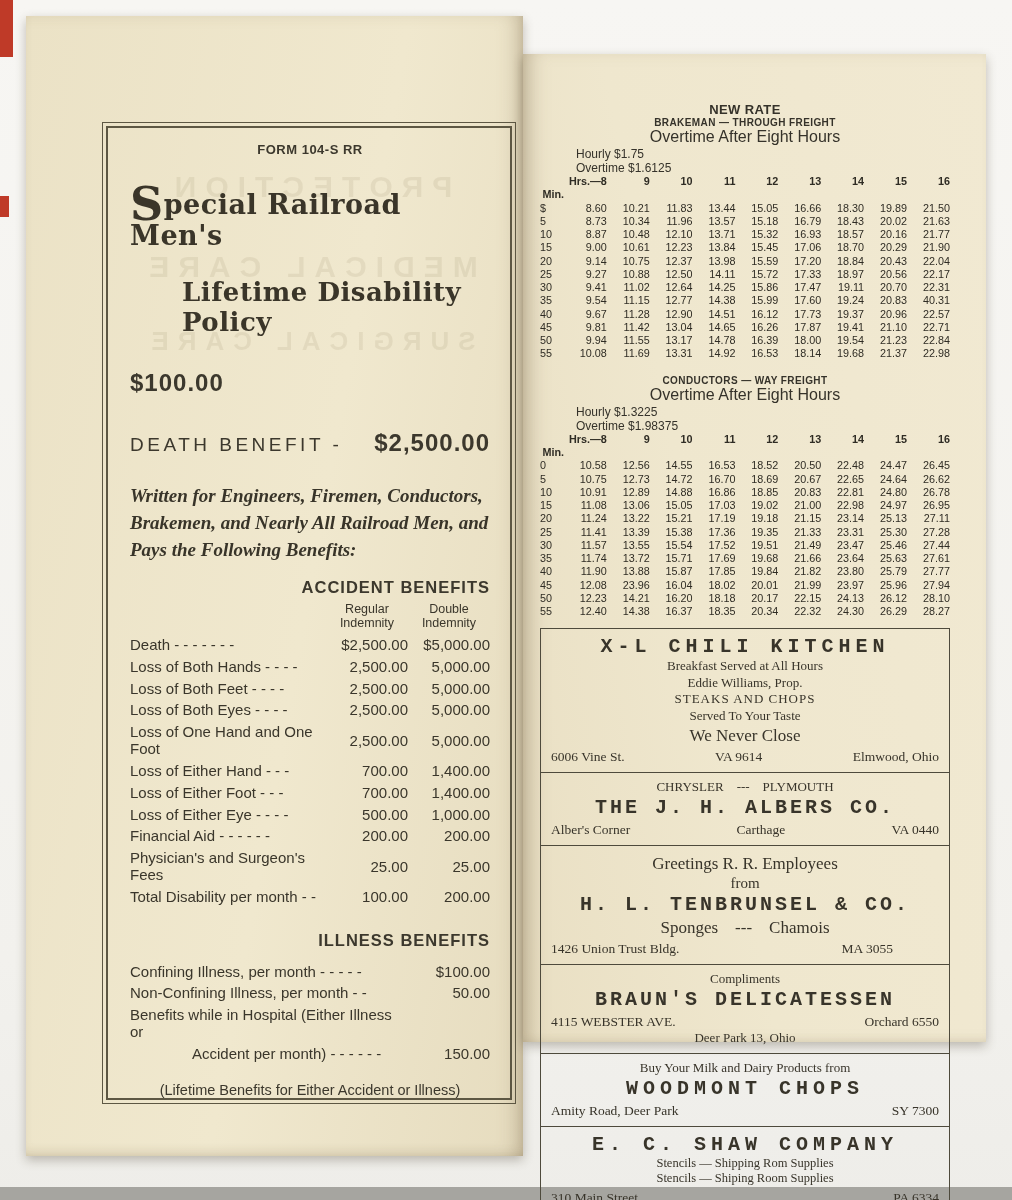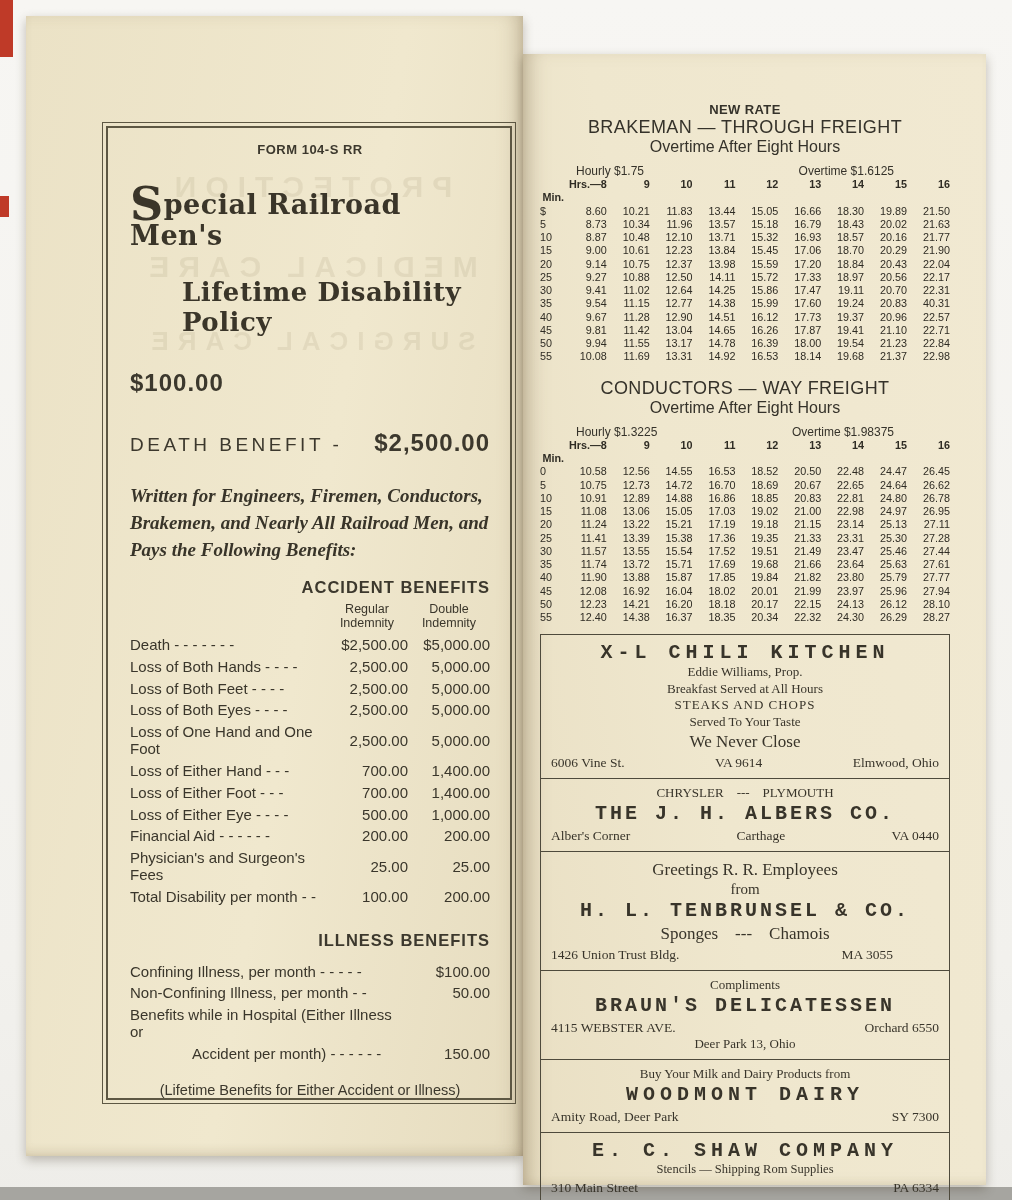--- a/index.html
+++ b/index.html
@@ -46,30 +46,30 @@
   .benefit-table td { padding:2.4px 0;margin-top:17px; }
   .benefit-table td:nth-child(n+2) { text-align:right; width:82px; }
   .illness-table { width:100%; border-collapse:collapse; font-size:15px; color:#3a362b; margin-top:10px; }
   .illness-table td { padding:2.4px 0; }
   .illness-table td:last-child { text-align:right; width:82px; }
   .illness-table tr:nth-child(4) td:first-child { padding-left:62px; }
   .lifetime { text-align:center; font-size:14.5px; margin-top:18px; }
 
   
   .page-right {
-    position:absolute; left:523px; top:54px; width:463px; height:1131px;
+    position:absolute; left:523px; top:54px; width:463px; height:988px;
     background:linear-gradient(260deg,#f1e9d2 0%,#efe7ce 60%,#e9dfc3 100%);
     box-shadow:0 4px 10px rgba(60,50,30,.30), inset 16px 0 22px -14px rgba(110,90,60,.50),
                inset 0 -5px 12px -8px rgba(110,90,60,.25);
   }
   .rp-content { padding:48px 36px 0 17px; color:#35322a; }
   .new-rate { text-align:center; font-size:13px; font-weight:bold; letter-spacing:.4px; }
-  .table-title { text-align:center; font-size:18px; font-weight:normal; letter-spacing:.4px; }
+  .table-title { text-align:center; font-size:10px; font-weight:bold; letter-spacing:.4px; }
   .table-sub { text-align:center; font-size:16px; }
-  .rate-line { display:flex; justify-content:space-between; padding:0 56px 0 36px; font-size:12px; margin-top:8px; }
+  .rate-line { display:flex; justify-content:space-between; padding:0 56px 0 36px; font-size:12px; margin-top:1px;flex-direction:column; }
   .rate-table { width:100%; border-collapse:collapse; font-size:10.8px; line-height:1.23; color:#2f2c24; }
   .rate-table thead th { font-weight:bold; text-align:right; font-size:10.8px; padding:0; }
   .rate-table th.min-th { text-align:right; font-weight:bold; }
   .rate-table td { text-align:right; padding:0; }
   .rate-table td:first-child { text-align:left; width:24px; }
   .tbl-block2 { margin-top:14px; }
 
   .ads-box { margin:10px 0 0 0; border:1.6px solid #4e4a3c; }
   .ad { padding:6px 10px 7px; border-bottom:1.4px solid #4e4a3c; text-align:center;
         font-family:"Liberation Serif",serif; color:#38342a; }
@@ -517,21 +517,21 @@
                 <td>17.85</td>
                 <td>19.84</td>
                 <td>21.82</td>
                 <td>23.80</td>
                 <td>25.79</td>
                 <td>27.77</td>
               </tr>
               <tr>
                 <td>45</td>
                 <td>12.08</td>
-                <td>16.92</td>
+                <td>23.96</td>
                 <td>16.04</td>
                 <td>18.02</td>
                 <td>20.01</td>
                 <td>21.99</td>
                 <td>23.97</td>
                 <td>25.96</td>
                 <td>27.94</td>
               </tr>
               <tr>
                 <td>50</td>
@@ -558,22 +558,22 @@
                 <td>28.27</td>
               </tr>
             </tbody>
         </table>
       </div>
 
       <div class="ads-box">
 
         <div class="ad">
           <div class="ad-title">X-L CHILI KITCHEN</div>
+          <div class="ad-line">Breakfast Served at All Hours</div>
           <div class="ad-line">Eddie Williams, Prop.</div>
-          <div class="ad-line">Breakfast Served at All Hours</div>
           <div class="ad-caps">STEAKS AND CHOPS</div>
           <div class="ad-line">Served To Your Taste</div>
           <div class="ad-big">We Never Close</div>
           <div class="ad-addr">
             <span>6006 Vine St.</span>
             <span>VA 9614</span>
             <span>Elmwood, Ohio</span>
           </div>
         </div>
 
@@ -603,30 +603,31 @@
           <div class="ad-title small-track">BRAUN'S DELICATESSEN</div>
           <div class="ad-addr">
             <span>4115 WEBSTER AVE.</span>
             <span>Orchard 6550</span>
           </div>
           <div class="ad-line">Deer Park 13, Ohio</div>
         </div>
 
         <div class="ad">
           <div class="ad-header">Buy Your Milk and Dairy Products from</div>
-          <div class="ad-title">WOODMONT DAIRY</div>
+          <div class="ad-title">WOODMONT CHOPS</div>
           <div class="ad-addr">
             <span>Amity Road, Deer Park</span>
             <span>SY 7300</span>
           </div>
         </div>
 
         <div class="ad">
           <div class="ad-title">E. C. SHAW COMPANY</div>
           <div class="stencil">Stencils — Shipping Rom Supplies</div>
+          <div class="stencil">Stencils — Shiping Room Supplies</div>
           <div class="ad-addr">
             <span>310 Main Street</span>
             <span>PA 6334</span>
           </div>
         </div>
 
       </div>
     </div>
   </div>
 </div>

